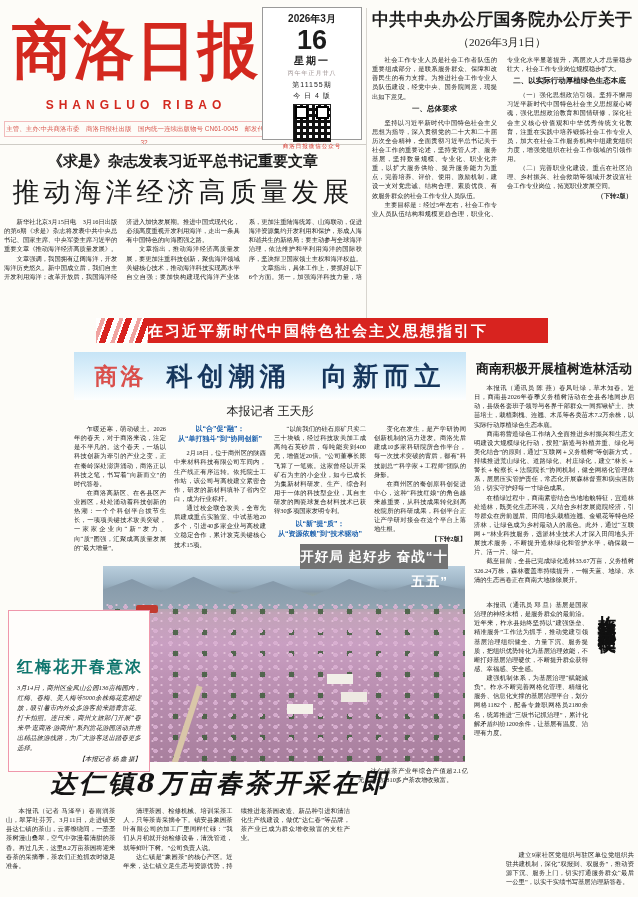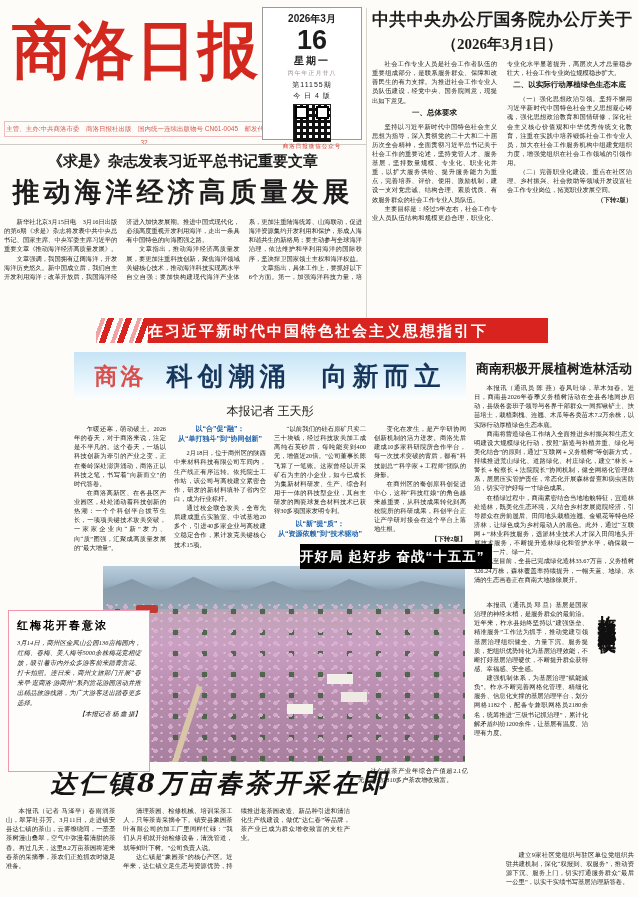--- a/index.html
+++ b/index.html
@@ -31,29 +31,29 @@
     background-image:
       repeating-linear-gradient(0deg,#111 0 3px,rgba(255,255,255,0) 3px 6px),
       repeating-linear-gradient(90deg,#111 0 3px,#fff 3px 6px); }
   .db-qr::before,.db-qr::after { content:""; position:absolute; width:9px; height:9px; border:2px solid #000; background:#fff; }
   .db-qr::before { left:1px; top:1px; } .db-qr::after { right:1px; top:1px; }
   .db-cap { font-size:5.5px; color:#d3281e; letter-spacing:1px; }
   
   .policy { left:372px; top:8px; width:260px; }
   .pol-t1 { font-family:"Liberation Sans",sans-serif; font-weight:900; font-size:17px; text-align:justify; text-align-last:justify; }
   .pol-t2 { font-family:"Liberation Sans",sans-serif; font-weight:900; font-size:15.5px; text-align:justify; text-align-last:justify; margin-top:2px; }
-  .pol-date { text-align:center; font-size:15px; margin:4px 0 5px;font-weight:bold; }
+  .pol-date { text-align:center; font-size:11px; margin:4px 0 5px; }
   .pol-body { column-count:2; column-gap:10px; height:212px; overflow:hidden; font-size:6.3px; line-height:1.45; text-align:justify; }
   .pol-body p { text-indent:2em; }
   .sub-h { font-family:"Liberation Sans",sans-serif; font-weight:bold; font-size:7.5px; text-align:center; text-indent:0 !important; margin:3px 0; }
   .cont-right { text-align:right; font-weight:bold; text-indent:0 !important; }
   
   .qiushi { left:4px; top:152px; width:358px; }
   .qs-kicker { text-align:center; font-family:"Liberation Sans",sans-serif; font-weight:bold; font-size:15px; }
-  .qs-head { text-align:center; font-family:"Liberation Sans",sans-serif; font-weight:700; font-size:27px; letter-spacing:4px; margin-top:3px; }
+  .qs-head { text-align:center; font-family:"Liberation Sans",sans-serif; font-weight:400; font-size:27px; letter-spacing:4px; margin-top:3px; }
   .qs-cols { margin-top:7px; column-count:3; column-gap:9px; height:68px; overflow:hidden; font-size:6.3px; line-height:1.45; text-align:justify; }
   .qs-cols p { text-indent:2em; }
   
   .banner { left:96px; top:318px; width:452px; height:25px; display:flex; }
   .banner-stripes { width:52px; background:
       repeating-linear-gradient(110deg,#ffffff 0 5px,#f0a3a0 5px 9px,#ffffff 9px 11px,#d8231f 11px 17px); }
   .banner-text { flex:1; background:#d8231f; color:#fff; font-family:"Liberation Sans",sans-serif;
     font-weight:bold; font-size:15px; line-height:25px; text-align:left; letter-spacing:2px; }
   
   .kechuang { left:74px; top:352px; width:392px; }
@@ -65,41 +65,41 @@
   .kc-cols { column-count:4; column-gap:8px; height:140px; overflow:hidden; font-size:6.3px; line-height:1.45; text-align:justify; }
   .kc-cols p { text-indent:2em; }
   .blue-sub { color:#1e62ae; font-family:"Liberation Sans",sans-serif; font-weight:bold; font-size:7px;
     text-align:center; text-indent:0 !important; margin:4px 0; }
   
   .shangnan { left:474px; top:360px; width:160px; }
   .sn-title { font-family:Liberation Mono, monospace; font-weight:900; font-size:13px; white-space:nowrap; text-align:center; }
   .sn-body { margin-top:5px; height:218px; overflow:hidden; font-size:6.3px; line-height:1.45; text-align:justify; }
   .sn-body p { text-indent:2em; }
   
-  .kaihaoju { left:300px; top:544px; width:192px; height:25px; background:#000000; color:#fff; z-index:6;
-    font-family:"Liberation Sans",sans-serif; font-weight:bold; font-size:13.5px; line-height:25px; text-align:left; letter-spacing:1px; }
+  .kaihaoju { left:300px; top:544px; width:148px; height:25px; background:#737373; color:#fff; z-index:6;
+    font-family:"Liberation Sans",sans-serif; font-weight:bold; font-size:13.5px; line-height:25px; text-align:right; letter-spacing:1px; }
   
   .photo { left:103px; top:566px; width:362px; height:196px; z-index:1; overflow:hidden;
     background:linear-gradient(180deg,#b9cedd 0%,#9db4c5 9%,#8699a8 13%,#9aa89f 17%,#c2a3b8 24%,#c99fc2 40%,#bd92b4 58%,#b48aab 75%,#a87f9d 100%); }
   .photo-field { position:absolute; left:0; top:18%; width:100%; height:82%;
     background-image:
       radial-gradient(circle, #dcb2d4 22%, rgba(0,0,0,0) 23%),
       radial-gradient(circle, #3f5d3c 16%, rgba(0,0,0,0) 17%),
       radial-gradient(circle, #e7c4dc 18%, rgba(0,0,0,0) 19%);
     background-size:15px 12px, 29px 21px, 9px 8px; opacity:.85; }
   .photo-mtn { position:absolute; left:0; top:0; width:100%; height:22%;
     background:linear-gradient(180deg,#7e93a6,#93a5b2);
     clip-path:polygon(0 55%,8% 30%,16% 60%,25% 25%,36% 65%,47% 35%,58% 70%,68% 30%,78% 60%,88% 35%,100% 55%,100% 100%,0 100%); }
   .photo-house1 { position:absolute; left:62%; top:55%; width:26px; height:10px; background:#f2efe9; box-shadow:14px 18px 0 #eee9e2, -40px 30px 0 #f4f1ea; }
   .photo-pav { position:absolute; left:9%; top:20%; width:22px; height:8px; background:#c13a30; border-radius:2px; }
   .photo-path { position:absolute; left:22%; top:60%; width:6px; height:45%; background:#d9c6a8; transform:rotate(18deg); }
   
   .hongmei { left:8px; top:610px; width:142px; height:162px; z-index:5; background:#fffdfb;
     border:1px solid #ef97ab; padding:7px 8px; }
-  .hm-title { color:#000000; font-family:"DejaVu Serif",serif; font-weight:bold; font-size:11px; letter-spacing:2px; white-space:nowrap; }
+  .hm-title { color:#0f766e; font-family:"DejaVu Serif",serif; font-weight:bold; font-size:16px; letter-spacing:2px; white-space:nowrap;margin-top:39px; }
   .hm-body { margin-top:5px; font-size:6.4px; line-height:1.55; font-style:italic; text-align:justify; }
   .hm-credit { margin-top:3px; font-size:6.4px; text-align:right; font-style:italic; }
   
   .zhashui { left:474px; top:600px; width:162px; height:246px; display:flex; gap:7px; }
   .zs-text { width:114px; height:100%; overflow:hidden; font-size:6.3px; line-height:1.45; text-align:justify; }
   .zs-text p { text-indent:2em; }
   .zs-vtitle { writing-mode:vertical-rl; font-family:"Liberation Sans",sans-serif; font-weight:900;
     font-size:18px; letter-spacing:2px; color:#111; height:100%; }
   .zs-cont2 { left:506px; top:850px; width:128px; height:42px; overflow:hidden; font-size:6.3px; line-height:1.45; text-align:justify; }
   .zs-cont2 p { text-indent:2em; }
@@ -119,20 +119,21 @@
     font-weight:900; font-style:italic; font-size:17px; letter-spacing:2px;
     text-shadow:1px 1px 0 #fff,-1px -1px 0 #fff,1px -1px 0 #fff,-1px 1px 0 #fff; }
   .jz-icon { position:absolute; left:0; top:2px; }
 </style>
 </head>
 <body>
 
 <div class="page">
 
   <div class="abs mast-title">商洛日报</div>
+  <div class="abs mast-pinyin">SHANGLUO RIBAO</div>
   <div class="abs publine">主管、主办:中共商洛市委　商洛日报社出版　国内统一连续出版物号 CN61-0045　邮发代号 51-32</div>
   <div class="abs rule-h"></div>
   <div class="abs rule-v"></div>
 
   <div class="abs datebox">
     <div class="db-ym">2026年3月</div>
     <div class="db-day">16</div>
     <div class="db-week">星期一</div>
     <div class="db-lunar">丙午年正月廿八</div>
     <div class="db-issue">第11155期</div>

